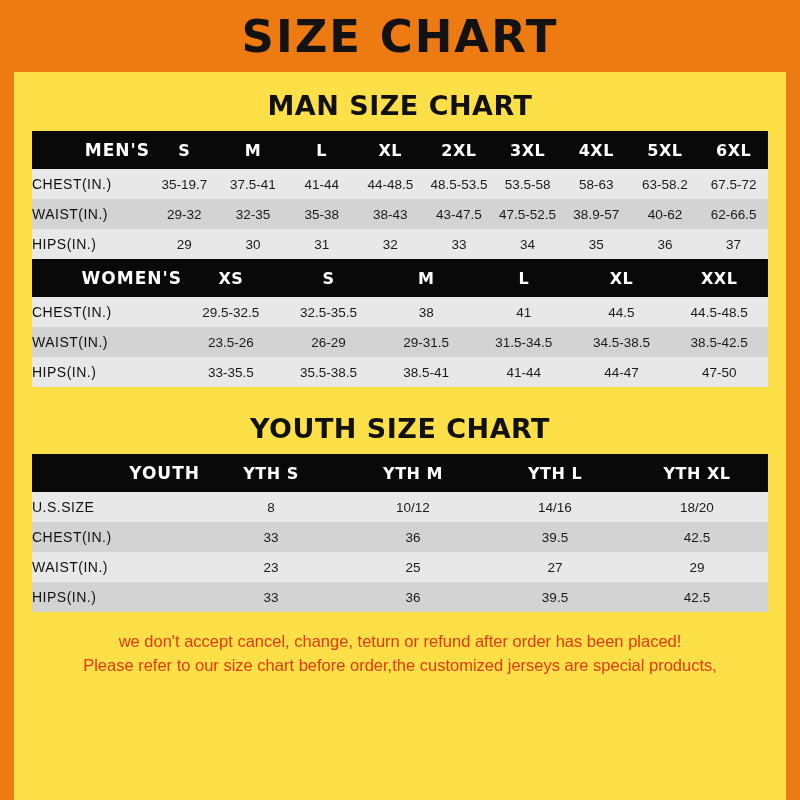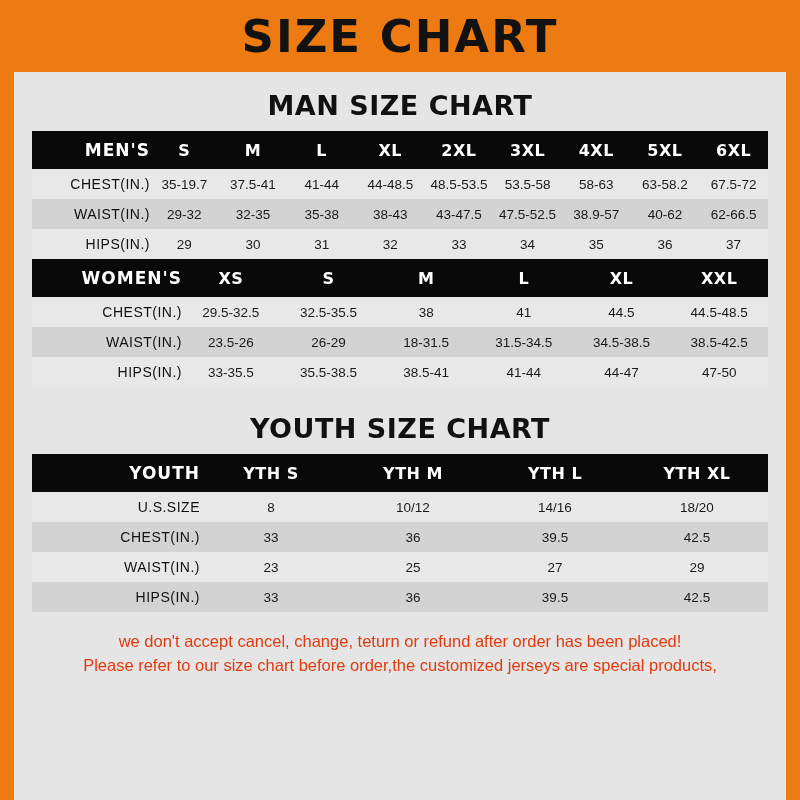--- a/index.html
+++ b/index.html
@@ -10,21 +10,21 @@
     width: 800px;
     height: 800px;
     background: #ffffff;
     font-family: "Liberation Sans", sans-serif;
     overflow: hidden;
   }
   .page {
     position: relative;
     width: 800px;
     height: 800px;
-    background: #e5e5e5;
+    background: #fde047;
     box-sizing: border-box;
     border-left: 14px solid #ee7b11;
     border-right: 14px solid #ee7b11;
   }
   .banner {
     height: 72px;
     background: #ee7b11;
     display: flex;
     align-items: center;
     justify-content: center;
@@ -75,21 +75,21 @@
     letter-spacing: 1px;
   }
   tbody td {
     text-align: center;
     font-size: 13.5px;
     color: #1a1a1a;
     padding: 7px 0;
     font-family: "Liberation Sans", sans-serif;
   }
   tbody td.rowhead {
-    text-align: right;
+    text-align: left;
     font-size: 14px;
     letter-spacing: 0.5px;
     color: #111;
   }
   tbody tr.light td { background: #e8e8e8; }
   tbody tr.dark td  { background: #d3d3d3; }
 
   
   table.men col.c0 { width: 118px; }
   table.women col.c0 { width: 150px; }
@@ -213,21 +213,21 @@
           <td>32.5-35.5</td>
           <td>38</td>
           <td>41</td>
           <td>44.5</td>
           <td>44.5-48.5</td>
         </tr>
         <tr class="dark">
           <td class="rowhead">WAIST(IN.)</td>
           <td>23.5-26</td>
           <td>26-29</td>
-          <td>18-31.5</td>
+          <td>29-31.5</td>
           <td>31.5-34.5</td>
           <td>34.5-38.5</td>
           <td>38.5-42.5</td>
         </tr>
         <tr class="light">
           <td class="rowhead">HIPS(IN.)</td>
           <td>33-35.5</td>
           <td>35.5-38.5</td>
           <td>38.5-41</td>
           <td>41-44</td>

